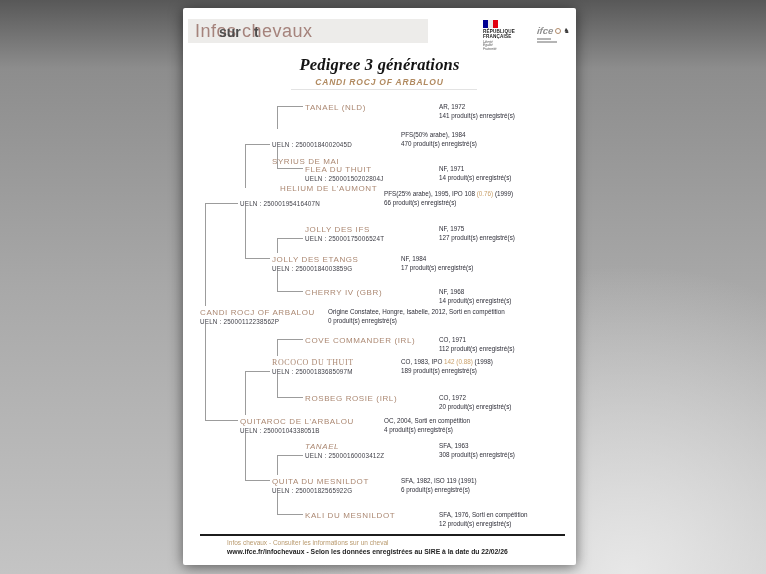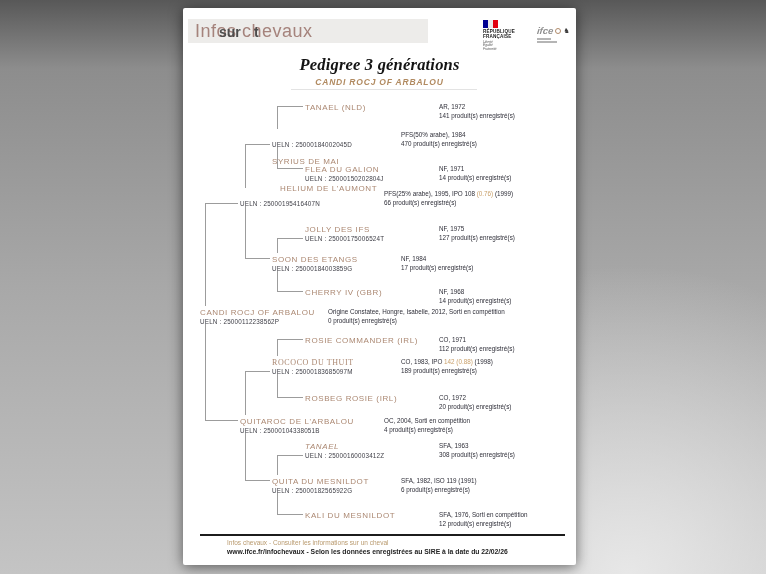--- a/index.html
+++ b/index.html
@@ -107,44 +107,44 @@
   <div class="subtitle-rule"></div>
 
   <div id="tree">
       <div class="hname" style="left: 122px; top: 95px;">TANAEL (NLD)</div>
       <div class="info" style="left: 256px; top: 95px;">AR, 1972</div>
       <div class="products" style="left: 256px; top: 104px;">141 produit(s) enregistré(s)</div>
       <div class="hname" style="left: 89px; top: 123px; margin-top: 26px;">SYRIUS DE MAI</div>
       <div class="ueln" style="left: 89px; top: 133px;">UELN : 25000184002045D</div>
       <div class="info" style="left: 218px; top: 123px;">PFS(50% arabe), 1984</div>
       <div class="products" style="left: 218px; top: 132px;">470 produit(s) enregistré(s)</div>
-      <div class="hname" style="left: 122px; top: 157px;">FLEA DU GALION</div>
+      <div class="hname" style="left: 122px; top: 157px;">FLEA DU THUIT</div>
       <div class="ueln" style="left: 122px; top: 167px;">UELN : 25000150202804J</div>
       <div class="info" style="left: 256px; top: 157px;">NF, 1971</div>
       <div class="products" style="left: 256px; top: 166px;">14 produit(s) enregistré(s)</div>
       <div class="hname" style="left: 57px; top: 176px; padding-left: 40px;">HELIUM DE L'AUMONT</div>
       <div class="ueln" style="left: 57px; top: 192px;">UELN : 25000195416407N</div>
       <div class="info" style="left: 201px; top: 182px;">PFS(25% arabe), 1995, IPO 108 <span class="accent">(0.76)</span> (1999)</div>
       <div class="products" style="left: 201px; top: 191px;">66 produit(s) enregistré(s)</div>
       <div class="hname" style="left: 122px; top: 217px;">JOLLY DES IFS</div>
       <div class="ueln" style="left: 122px; top: 227px;">UELN : 25000175006524T</div>
       <div class="info" style="left: 256px; top: 217px;">NF, 1975</div>
       <div class="products" style="left: 256px; top: 226px;">127 produit(s) enregistré(s)</div>
-      <div class="hname" style="left: 89px; top: 247px;">SOON DES ETANGS</div>
+      <div class="hname" style="left: 89px; top: 247px;">JOLLY DES ETANGS</div>
       <div class="ueln" style="left: 89px; top: 257px;">UELN : 25000184003859G</div>
       <div class="info" style="left: 218px; top: 247px;">NF, 1984</div>
       <div class="products" style="left: 218px; top: 256px;">17 produit(s) enregistré(s)</div>
       <div class="hname" style="left: 122px; top: 280px;">CHERRY IV (GBR)</div>
       <div class="info" style="left: 256px; top: 280px;">NF, 1968</div>
       <div class="products" style="left: 256px; top: 289px;">14 produit(s) enregistré(s)</div>
       <div class="hname" style="left: 17px; top: 300px;">CANDI ROCJ OF ARBALOU</div>
       <div class="ueln" style="left: 17px; top: 310px;">UELN : 25000112238562P</div>
       <div class="info" style="left: 145px; top: 300px;">Origine Constatee, Hongre, Isabelle, 2012, Sorti en compétition</div>
       <div class="products" style="left: 145px; top: 309px;">0 produit(s) enregistré(s)</div>
-      <div class="hname" style="left: 122px; top: 328px;">ROSIE COMMANDER (IRL)</div>
+      <div class="hname" style="left: 122px; top: 328px;">COVE COMMANDER (IRL)</div>
       <div class="info" style="left: 256px; top: 328px;">CO, 1971</div>
       <div class="products" style="left: 256px; top: 337px;">112 produit(s) enregistré(s)</div>
       <div class="hname" style="left: 89px; top: 350px; font-family: Liberation Serif, serif;">ROCOCO DU THUIT</div>
       <div class="ueln" style="left: 89px; top: 360px;">UELN : 25000183685097M</div>
       <div class="info" style="left: 218px; top: 350px;">CO, 1983, IPO <span class="accent">142 (0.88)</span> (1998)</div>
       <div class="products" style="left: 218px; top: 359px;">189 produit(s) enregistré(s)</div>
       <div class="hname" style="left: 122px; top: 386px;">ROSBEG ROSIE (IRL)</div>
       <div class="info" style="left: 256px; top: 386px;">CO, 1972</div>
       <div class="products" style="left: 256px; top: 395px;">20 produit(s) enregistré(s)</div>
       <div class="hname" style="left: 57px; top: 409px;">QUITAROC DE L'ARBALOU</div>

